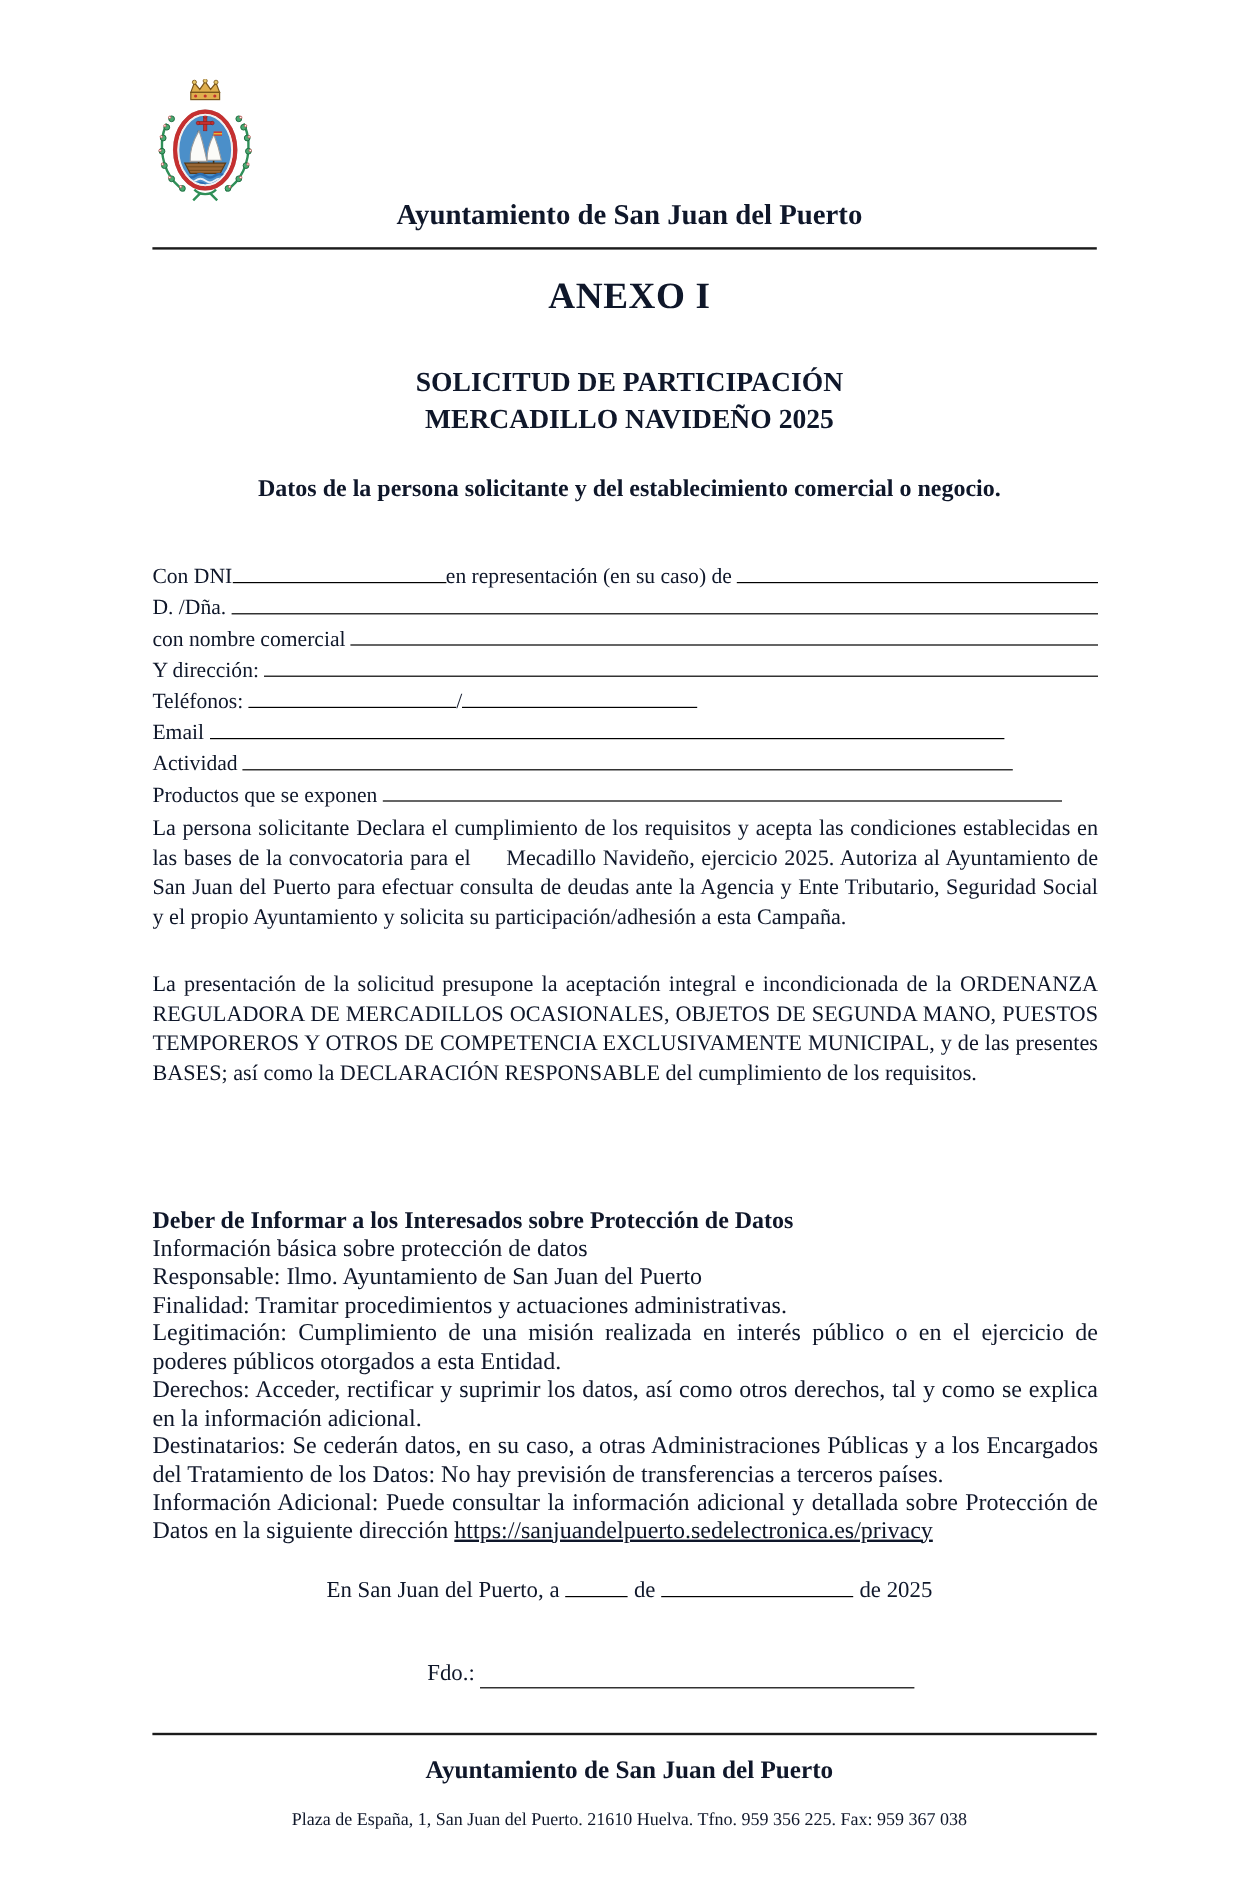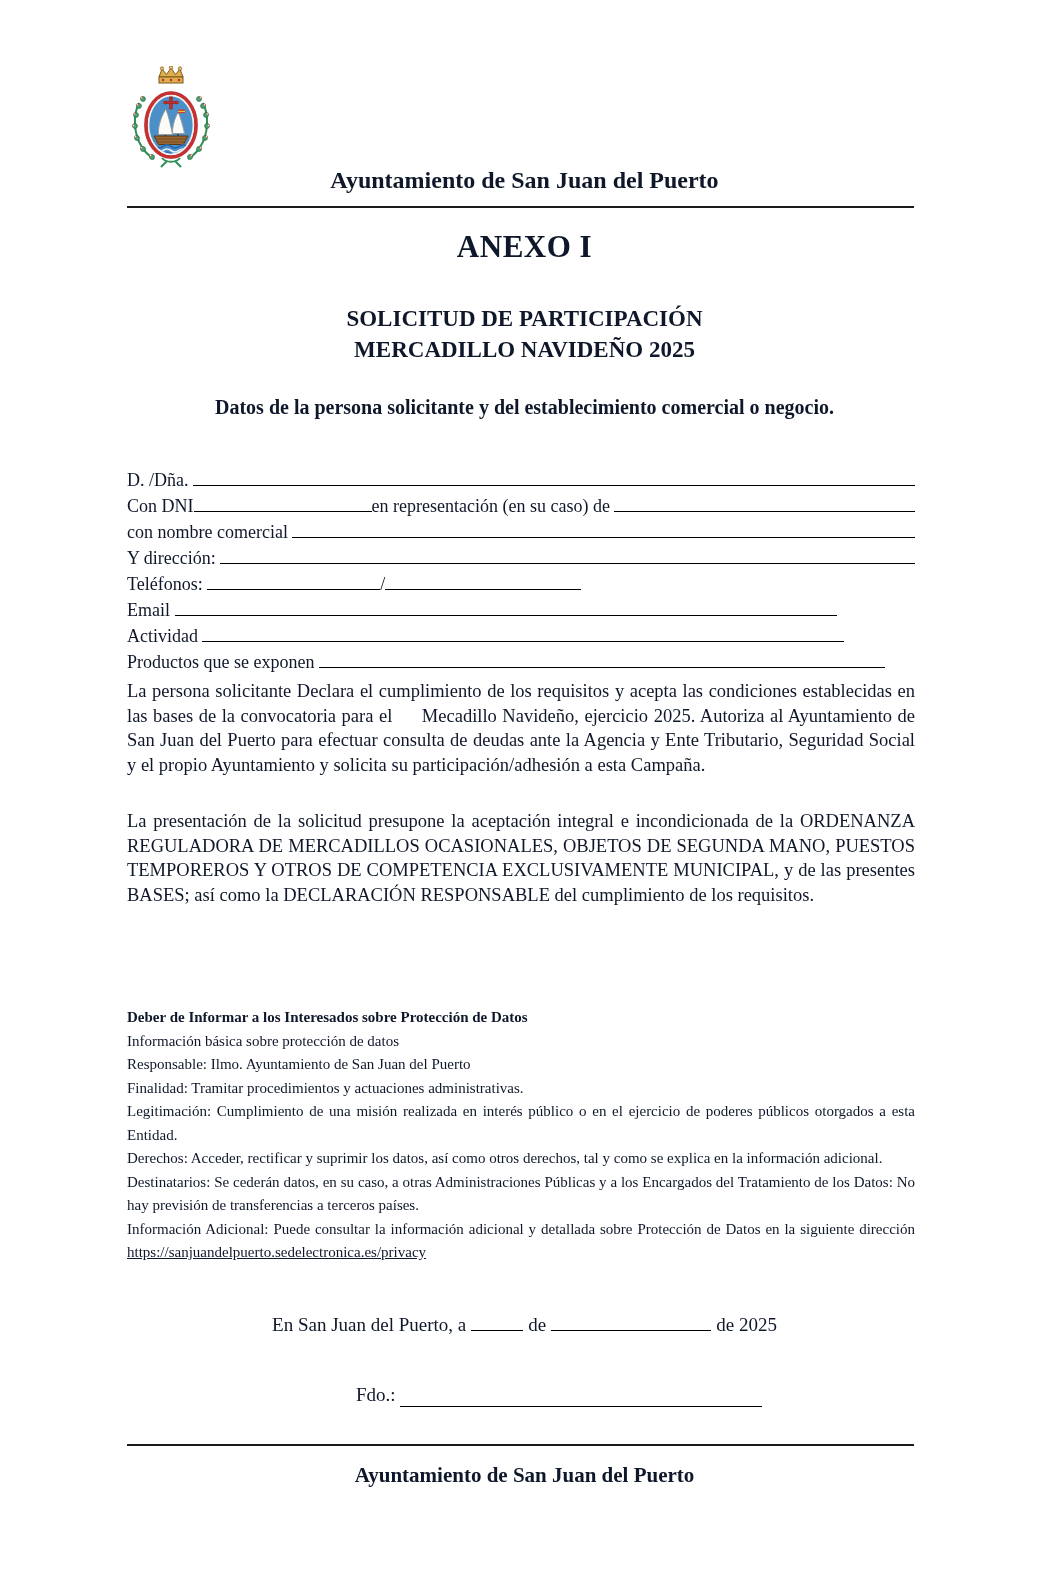--- a/index.html
+++ b/index.html
@@ -32,21 +32,21 @@
     border-bottom:1.6px solid #000;
     margin-bottom:-4px;
   }
   .blank.fill{flex:1 1 auto;}
 
   .para{font-size:18.5px;line-height:24.5px;text-align:justify;margin:0;}
   .para-1{top:679px;}
   .para-2{top:809px;}
   .b{font-weight:normal;margin-left:24px;}
 
-  .privacy{top:1006px;font-size:15px;line-height:23.5px;}
+  .privacy{top:1006px;font-size:20px;line-height:23.5px;}
   .privacy p{margin:0;text-align:justify;}
   .privacy .phead{font-weight:bold;}
   .privacy a{color:inherit;text-decoration:underline;}
 
   .dateline{top:1312px;font-size:19px;white-space:nowrap;}
   .dateline .blank{margin:0 5px;}
   .fdo-row{top:1384px;font-size:19px;}
   .fdo-row .inner{margin-left:229px;display:flex;align-items:center;width:560px;}
 
   .footer-title{top:1463px;font-size:21px;font-weight:bold;}
@@ -147,27 +147,27 @@
 
   <div class="abs centered doc-title">ANEXO I</div>
   <div class="abs centered doc-subtitle">
     <div>SOLICITUD DE PARTICIPACIÓN</div>
     <div>MERCADILLO NAVIDEÑO 2025</div>
   </div>
   <div class="abs centered section-heading">Datos de la persona solicitante y del establecimiento comercial o negocio.</div>
 
   <div class="abs content fields">
       <div class="frow">
-        <span class="flabel">D. /Dña. </span>
-        <span class="blank fill"></span>
-      </div>
-      <div class="frow">
         <span class="flabel">Con DNI</span>
         <span class="blank" style="width: 178px;"></span>
         <span class="flabel">en representación (en su caso) de </span>
+        <span class="blank fill"></span>
+      </div>
+      <div class="frow">
+        <span class="flabel">D. /Dña. </span>
         <span class="blank fill"></span>
       </div>
       <div class="frow">
         <span class="flabel">con nombre comercial </span>
         <span class="blank fill"></span>
       </div>
       <div class="frow">
         <span class="flabel">Y dirección: </span>
         <span class="blank fill"></span>
       </div>
@@ -214,14 +214,15 @@
 
   <div class="abs content fdo-row">
     <div class="inner">
       <span class="flabel">Fdo.: </span>
       <span class="blank" style="width:362px"></span>
     </div>
   </div>
 
   <div class="abs rule rule-bottom"></div>
   <div class="abs centered footer-title">Ayuntamiento de San Juan del Puerto</div>
+  <div class="abs centered footer-address">Plaza de España, 1, San Juan del Puerto. 21610 Huelva. Tfno. 959 356 225. Fax: 959 367 038</div>
 
 </div>
 
 </body></html>

